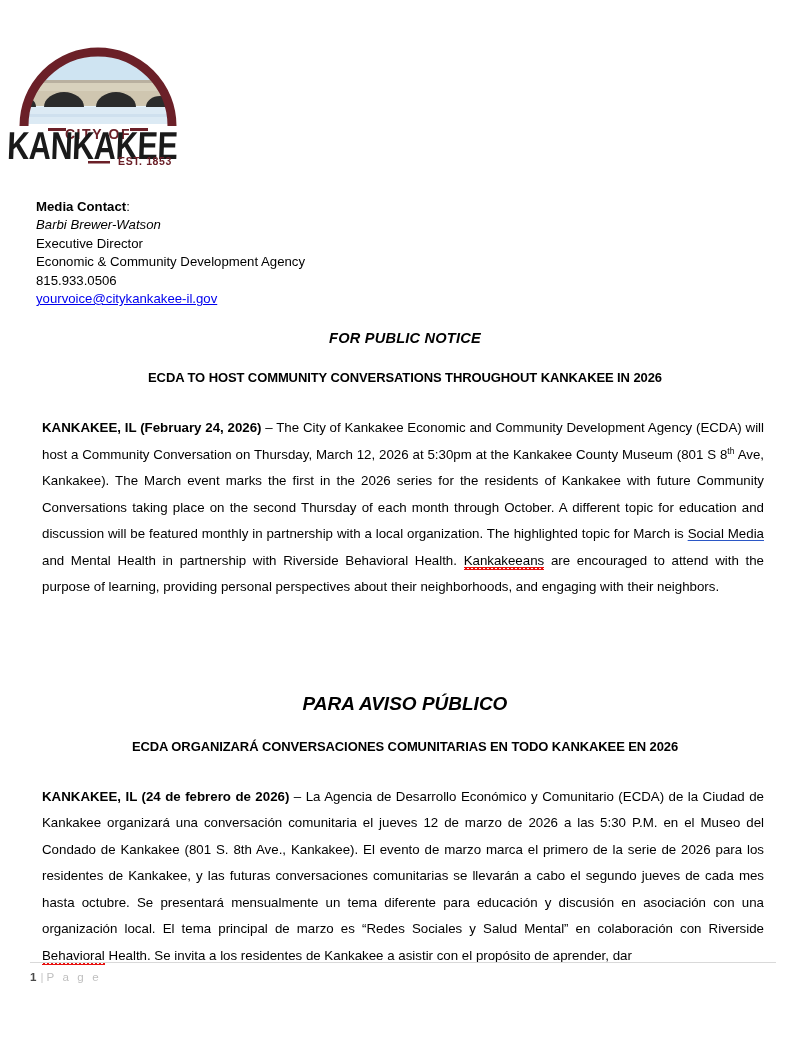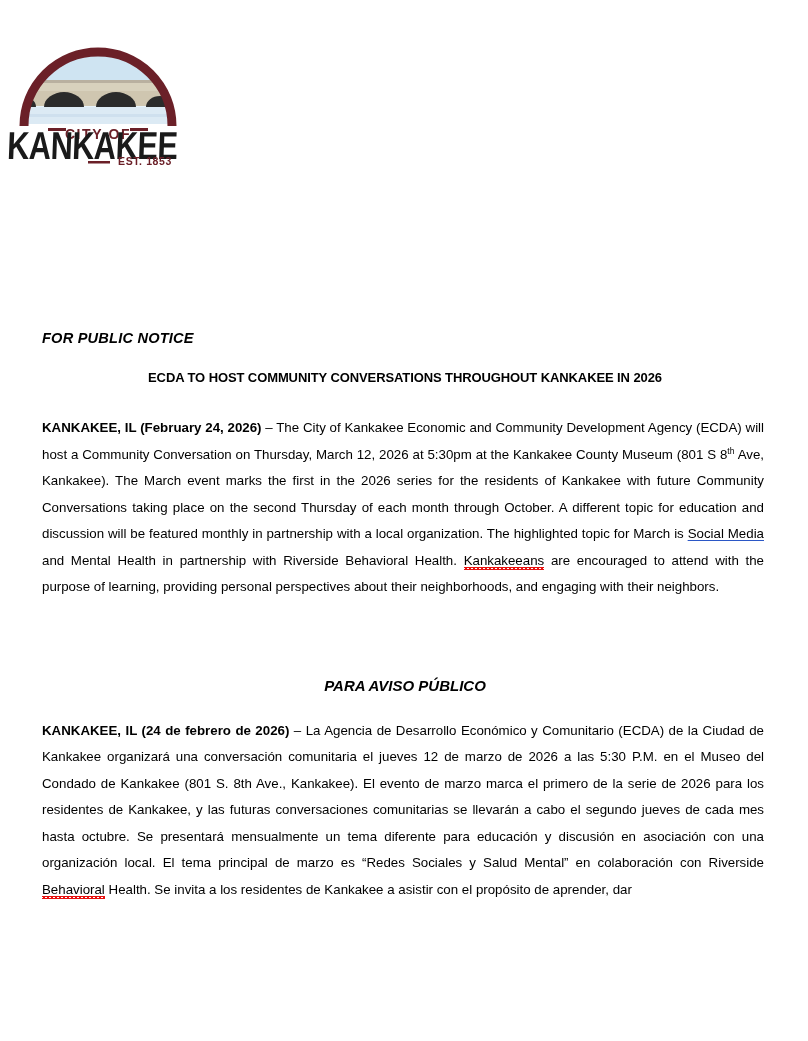--- a/index.html
+++ b/index.html
@@ -55,20 +55,21 @@
   }
 
   
   .content {
     position: absolute;
     left: 42px;
     top: 330px;
     width: 726px;
   }
   .notice-head {
+    text-align: center;
     font-weight: bold;
     font-style: italic;
     font-size: 14.6px;
     letter-spacing: .2px;
     margin: 0 0 24px 0;
   }
   .headline {
     text-align: center;
     font-weight: bold;
     font-size: 13px;
@@ -105,22 +106,22 @@
       linear-gradient(-45deg, transparent 40%, #e8110f 40%, #e8110f 60%, transparent 60%);
     padding-bottom: 2px;
   }
   .gap-md { height: 36px; }
   .gap-lg { height: 40px; }
 
   .sec-head-es {
     text-align: center;
     font-weight: bold;
     font-style: italic;
-    font-size: 15px;
-    margin: 0 0 24px 0;
+    font-size: 19px;
+    margin: 16px 0 24px 0;
   }
 
   
   .footer {
     position: absolute;
     left: 30px;
     top: 962px;
     width: 746px;
     border-top: 1px solid #d9d9d9;
     padding-top: 7px;
@@ -181,33 +182,49 @@
         <text x="98" y="106" font-family="'Liberation Sans', sans-serif" font-size="14" font-weight="bold" fill="#6b2028" text-anchor="middle" letter-spacing="1.6" transform="scale(1,1.05)">CITY OF</text>
 
         <text x="98" y="128" font-family="'Liberation Sans', sans-serif" font-size="33" font-weight="bold" fill="#1a1a1a" text-anchor="middle" letter-spacing="-0.5" transform="matrix(0.93,0,-0.045,1.18,6.5,-20)">KANKAKEE</text>
 
         <rect x="88" y="133" width="22" height="2.5" fill="#6b2028"></rect>
         <text x="145" y="137" font-family="'Liberation Sans', sans-serif" font-size="10.5" font-weight="bold" fill="#6b2028" text-anchor="middle" letter-spacing="0.6">EST. 1853</text>
       </svg>
     </div>
   </div>
 
+  <div class="contact">
+    <div>
+      <span class="lbl">Media Contact</span><span>:</span>
+    </div>
+    <div class="ital">Barbi Brewer-Watson</div>
+    <div>Executive Director</div>
+    <div>Economic &amp; Community Development Agency</div>
+    <div>815.933.0506</div>
+    <div><span class="link">yourvoice@citykankakee-il.gov</span></div>
+  </div>
 
   <div class="content">
 
     <div class="notice-head">FOR PUBLIC NOTICE</div>
     <div class="headline">ECDA TO HOST COMMUNITY CONVERSATIONS THROUGHOUT KANKAKEE IN 2026</div>
 
     <p class="para"><span class="b">KANKAKEE, IL (February 24, 2026)</span><span> – The City of Kankakee Economic and Community Development Agency (ECDA) will host a Community Conversation on Thursday, March 12, 2026 at 5:30pm at the Kankakee County Museum (801 S 8</span><sup>th</sup><span> Ave, Kankakee). The March event marks the first in the 2026 series for the residents of Kankakee with future Community Conversations taking place on the second Thursday of each month through October. A different topic for education and discussion will be featured monthly in partnership with a local organization. The highlighted topic for March is </span><span class="grammar">Social Media</span><span> and Mental Health in partnership with Riverside Behavioral Health. </span><span class="spell">Kankakeeans</span><span> are encouraged to attend with the purpose of learning, providing personal perspectives about their neighborhoods, and engaging with their neighbors.</span></p>
 
     <div class="gap-md"></div>
 
 
     <div class="gap-lg"></div>
 
     <div class="sec-head-es">PARA AVISO PÚBLICO</div>
+    <div class="headline">ECDA ORGANIZARÁ CONVERSACIONES COMUNITARIAS EN TODO KANKAKEE EN 2026</div>
 
     <p class="para"><span class="b">KANKAKEE, IL (24 de febrero de 2026)</span><span> – La Agencia de Desarrollo Económico y Comunitario (ECDA) de la Ciudad de Kankakee organizará una conversación comunitaria el jueves 12 de marzo de 2026 a las 5:30 P.M. en el Museo del Condado de Kankakee (801 S. 8th Ave., Kankakee). El evento de marzo marca el primero de la serie de 2026 para los residentes de Kankakee, y las futuras conversaciones comunitarias se llevarán a cabo el segundo jueves de cada mes hasta octubre. Se presentará mensualmente un tema diferente para educación y discusión en asociación con una organización local. El tema principal de marzo es “Redes Sociales y Salud Mental” en colaboración con Riverside </span><span class="spell">Behavioral</span><span> Health. Se invita a los residentes de Kankakee a asistir con el propósito de aprender, dar</span></p>
 
   </div>
 
+  <div class="footer">
+    <div class="footer-inner">
+      <span class="footer-num">1</span><span class="footer-sep">|</span><span class="footer-word">P a g e</span>
+    </div>
+  </div>
 
 </div>
 
 </body></html>

